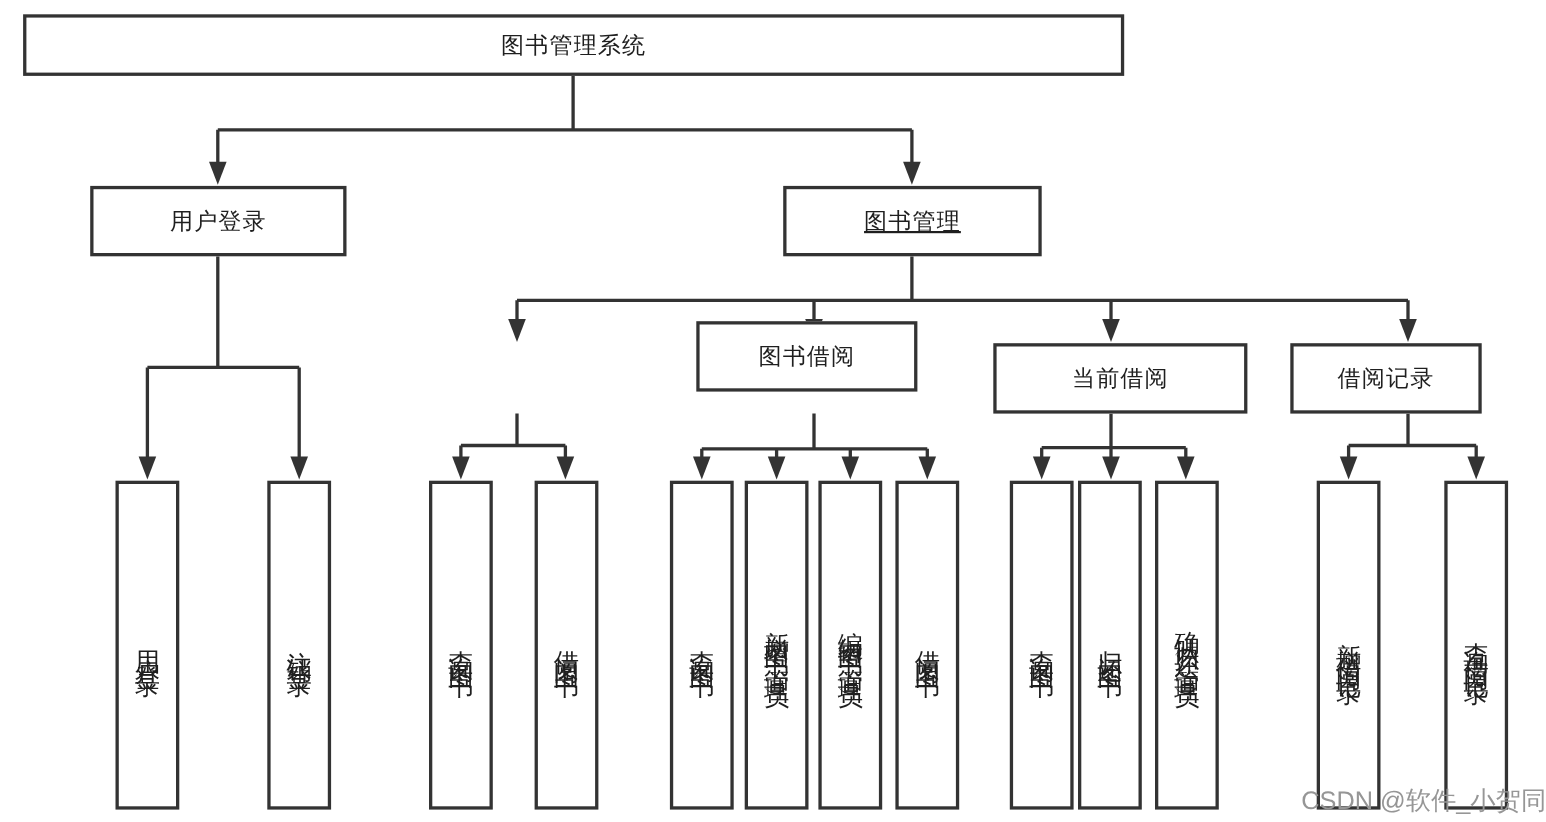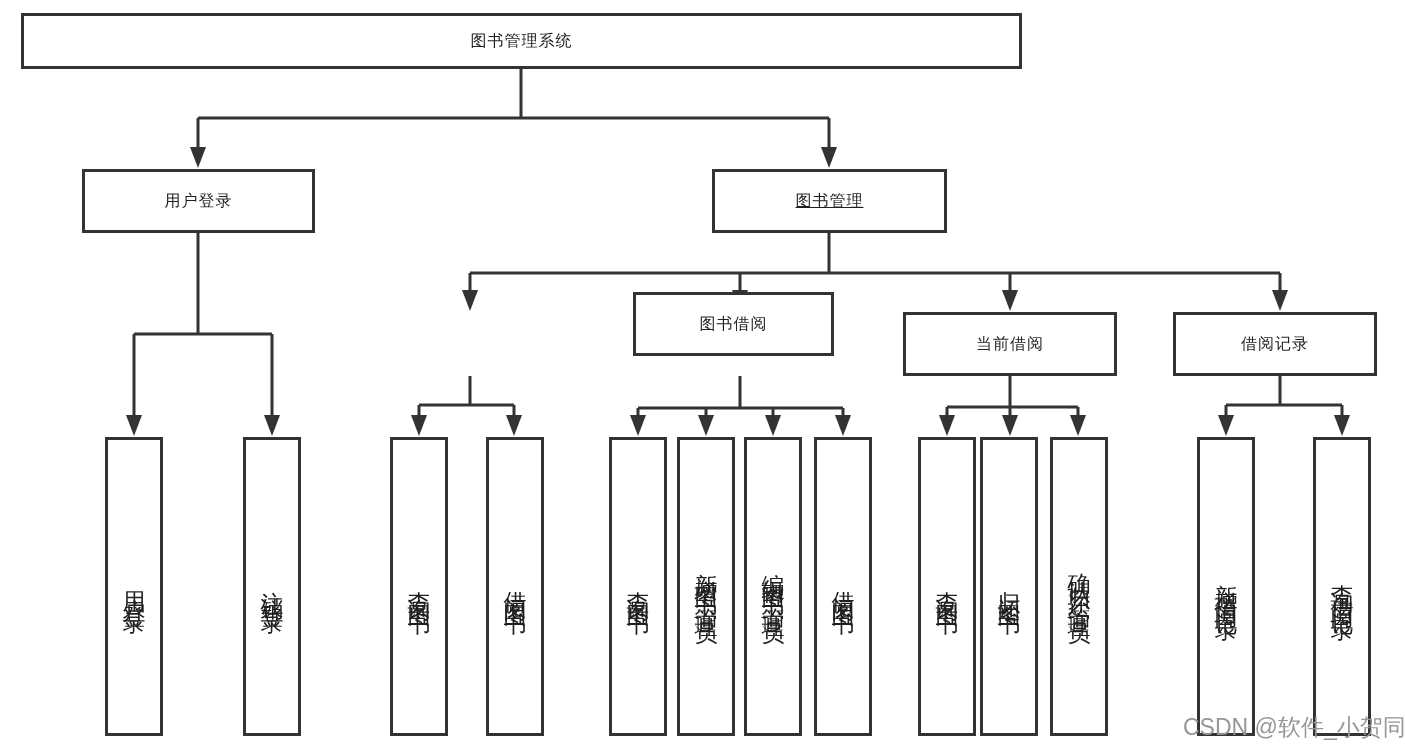--- a/index.html
+++ b/index.html
@@ -30,37 +30,37 @@
     position: absolute;
     box-sizing: border-box;
     border: 3px solid #333333;
     background: #ffffff;
     display: flex;
     align-items: center;
     justify-content: center;
     color: #1f1f1f;
     z-index: 2;
   }
-  .h-label { font-size: 16px; letter-spacing: 1px; }
+  .h-label { font-size: 21px; letter-spacing: 1px; }
   .leaf .v-label {
     writing-mode: vertical-rl;
     text-orientation: mixed;
     font-size: 23px;
     line-height: 1;
     letter-spacing: 7px;
     color: #1f1f1f;
   }
   
   .n-root   { left: 21px;   top: 13px;  width: 1001px; height: 56px; }
   .n-l2-a   { left: 82px;   top: 169px; width: 233px;  height: 64px; }
   .n-l2-b   { left: 712px;  top: 169px; width: 235px;  height: 64px; text-decoration: underline; }
   .n-l3-a   { left: 363px;  top: 312px; width: 214px;  height: 64px; }
   .n-l3-b   { left: 633px;  top: 292px; width: 201px;  height: 64px; }
-  .n-l3-c   { left: 903px;  top: 312px; width: 214px;  height: 64px; }
-  .n-l3-d   { left: 1173px; top: 312px; width: 204px;  height: 64px; }
+  .n-l3-c   { left: 903px;  top: 312px; width: 231px;  height: 64px; }
+  .n-l3-d   { left: 1173px; top: 312px; width: 174px;  height: 64px; }
   .leaf     { top: 437px; width: 58px; height: 299px; }
   .lf-1  { left: 105px; }
   .lf-2  { left: 243px; }
   .lf-3  { left: 390px; }
   .lf-4  { left: 486px; }
   .lf-5  { left: 609px; }
   .lf-6  { left: 677px; }
   .lf-7  { left: 744px; }
   .lf-8  { left: 814px; }
   .lf-9  { left: 918px; }

